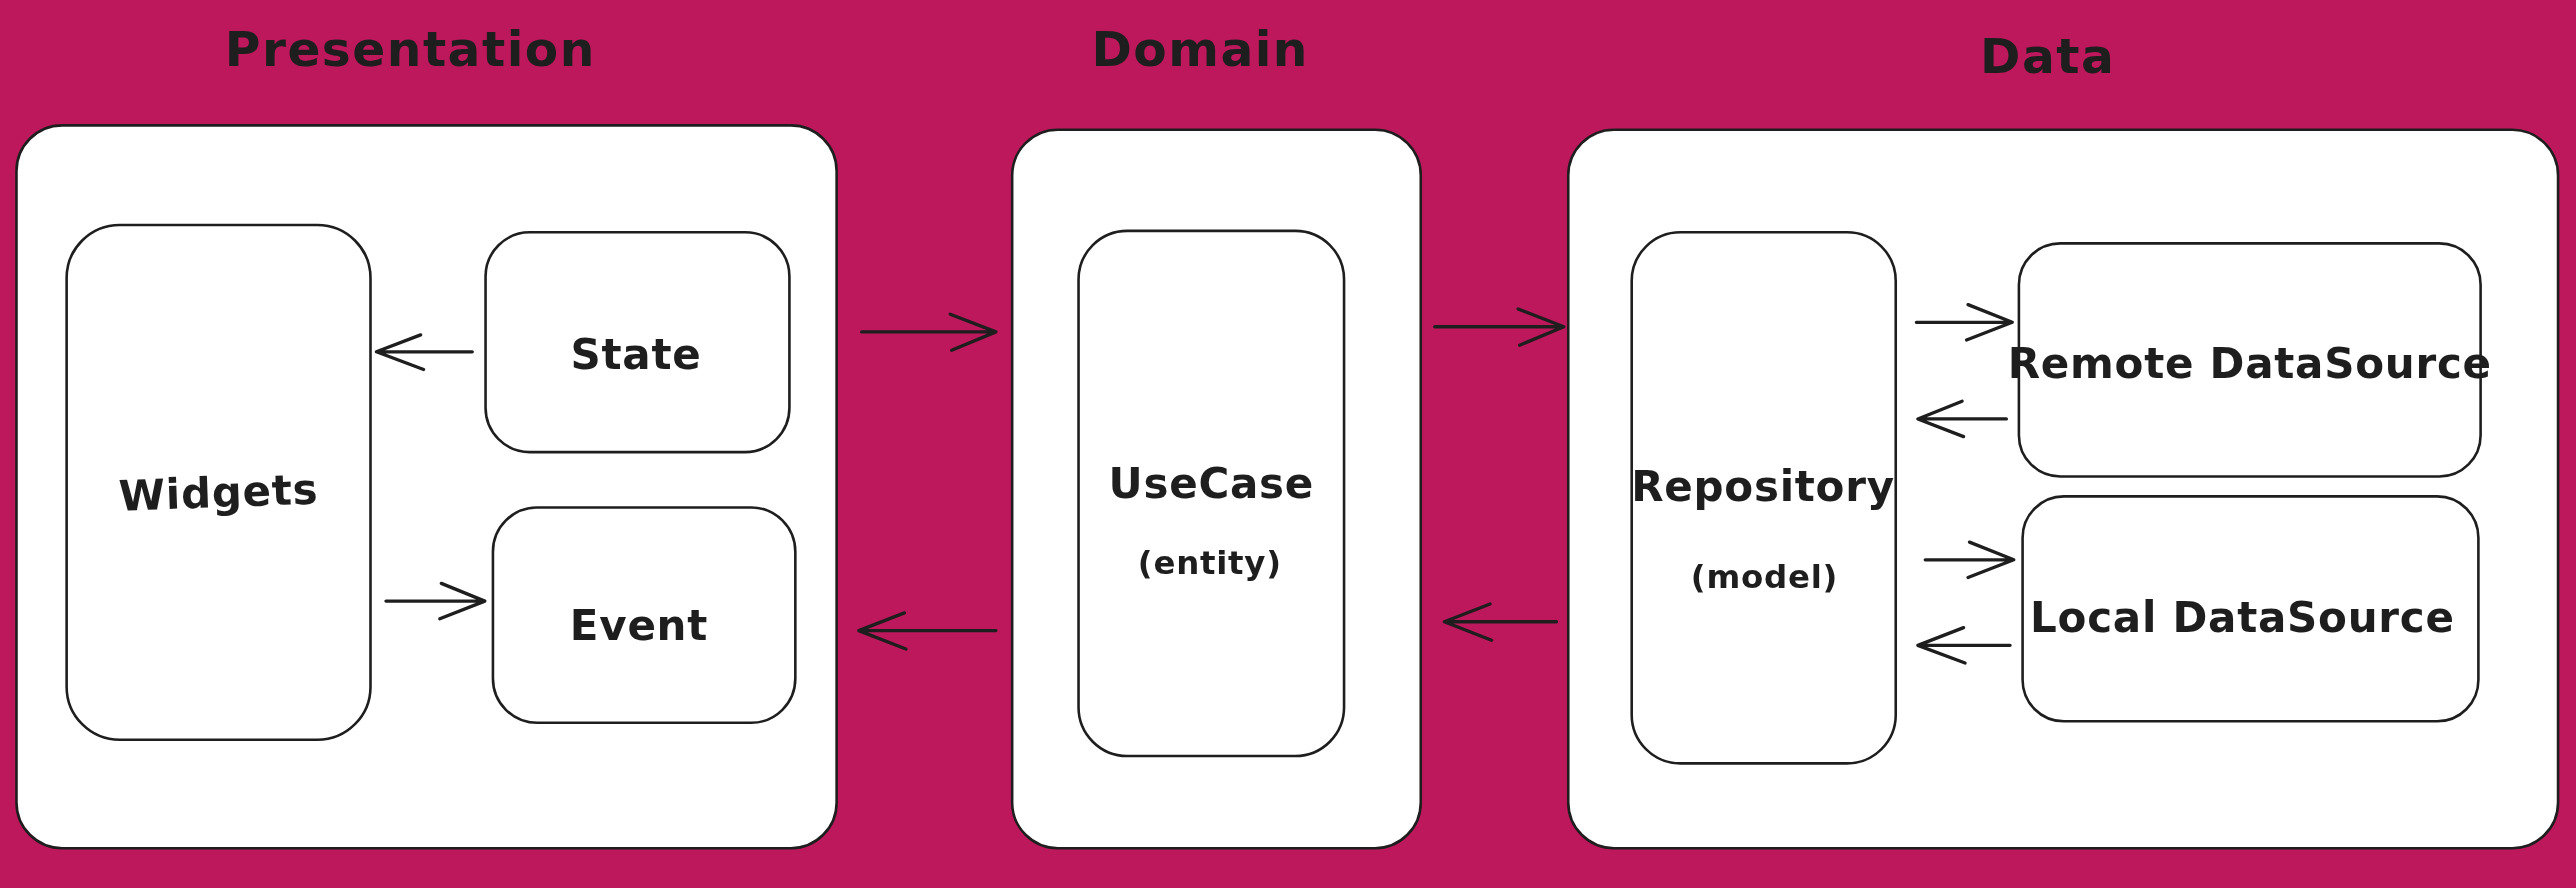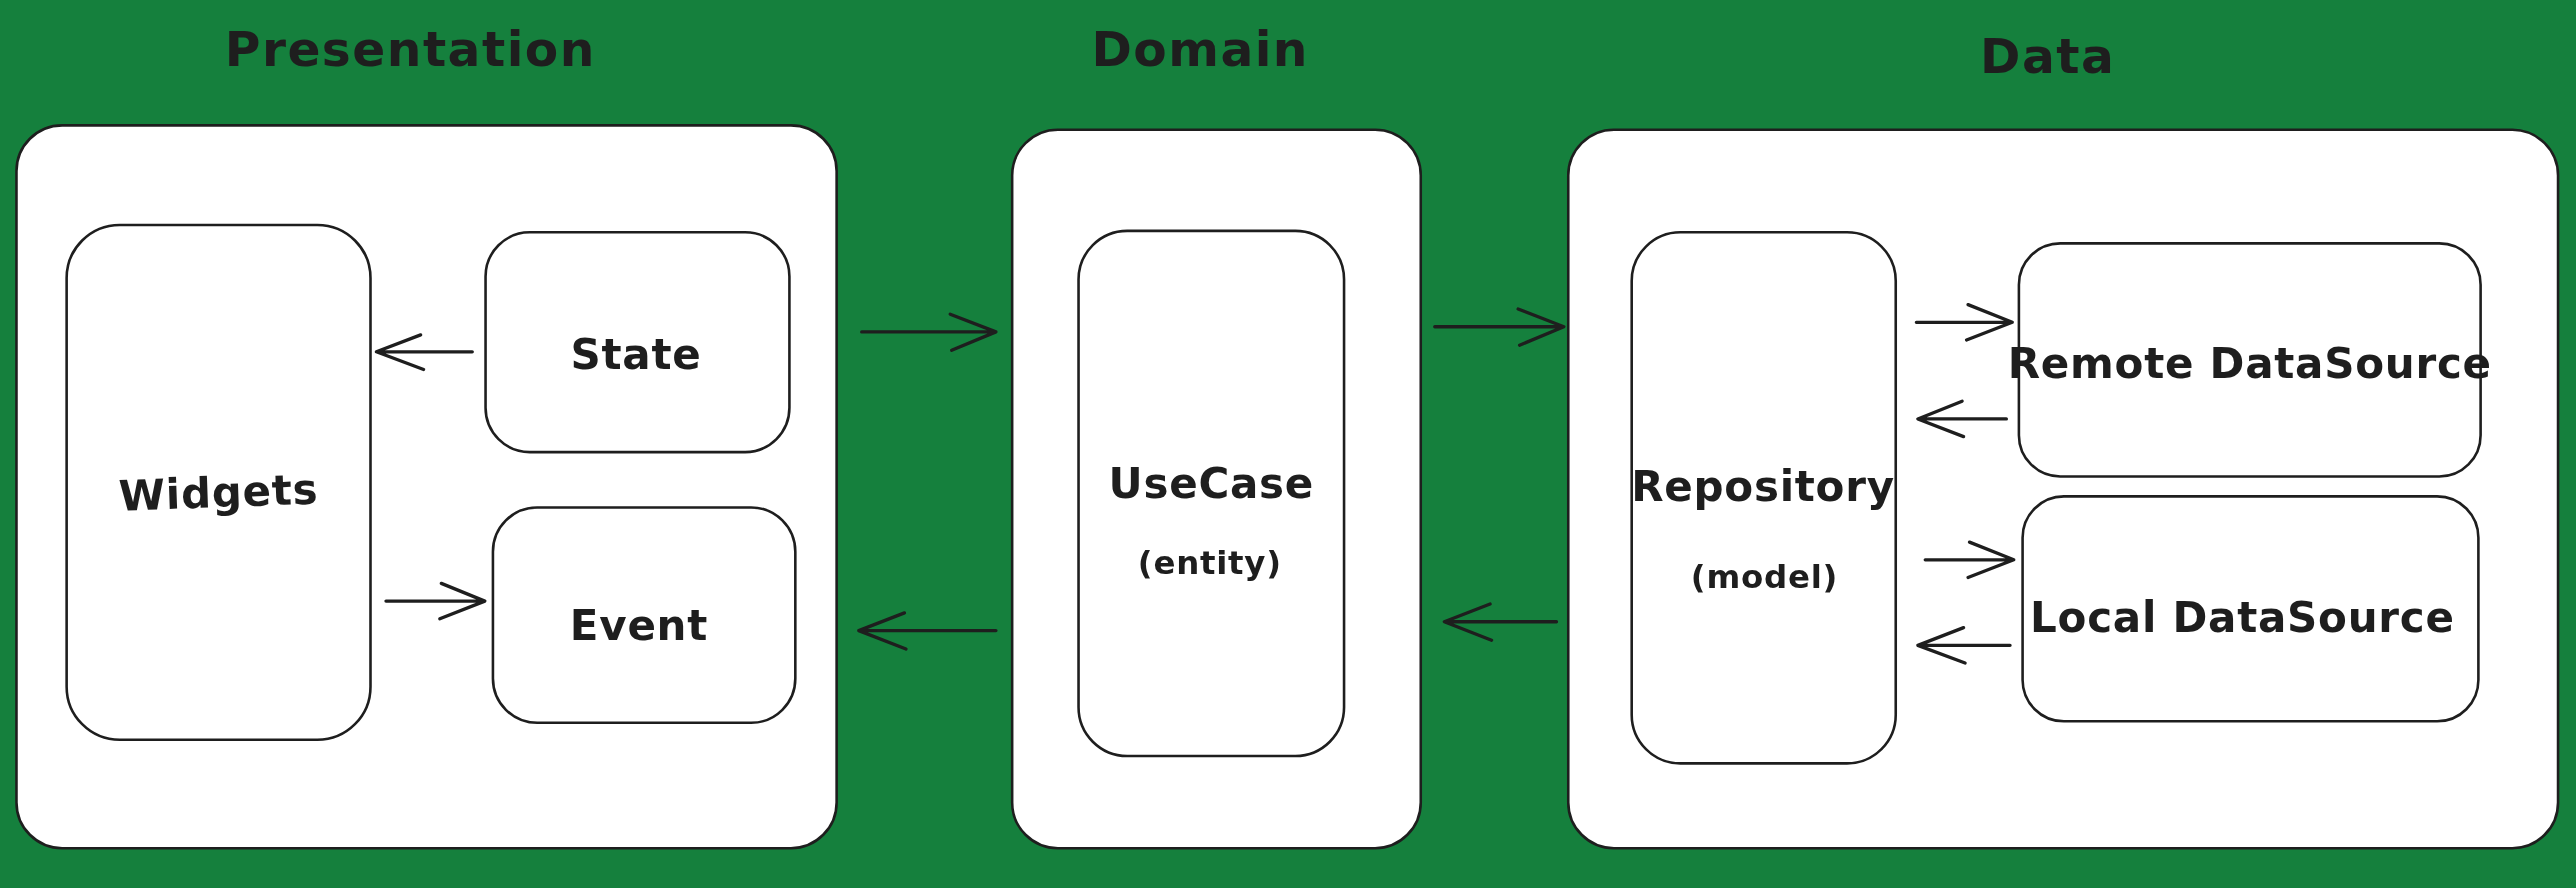--- a/index.html
+++ b/index.html
@@ -4,21 +4,21 @@
 <style>
   html, body {
     margin: 0;
     padding: 0;
     background: #ffffff;
   }
   .canvas {
     position: relative;
     width: 2576px;
     height: 888px;
-    background: #15803d;
+    background: #be185d;
     font-family: "DejaVu Sans", sans-serif;
     overflow: hidden;
   }
   svg { display: block; }
   .shape {
     fill: #ffffff;
     stroke: #1e1e1e;
     stroke-width: 3.5;
   }
   .container-shape {

